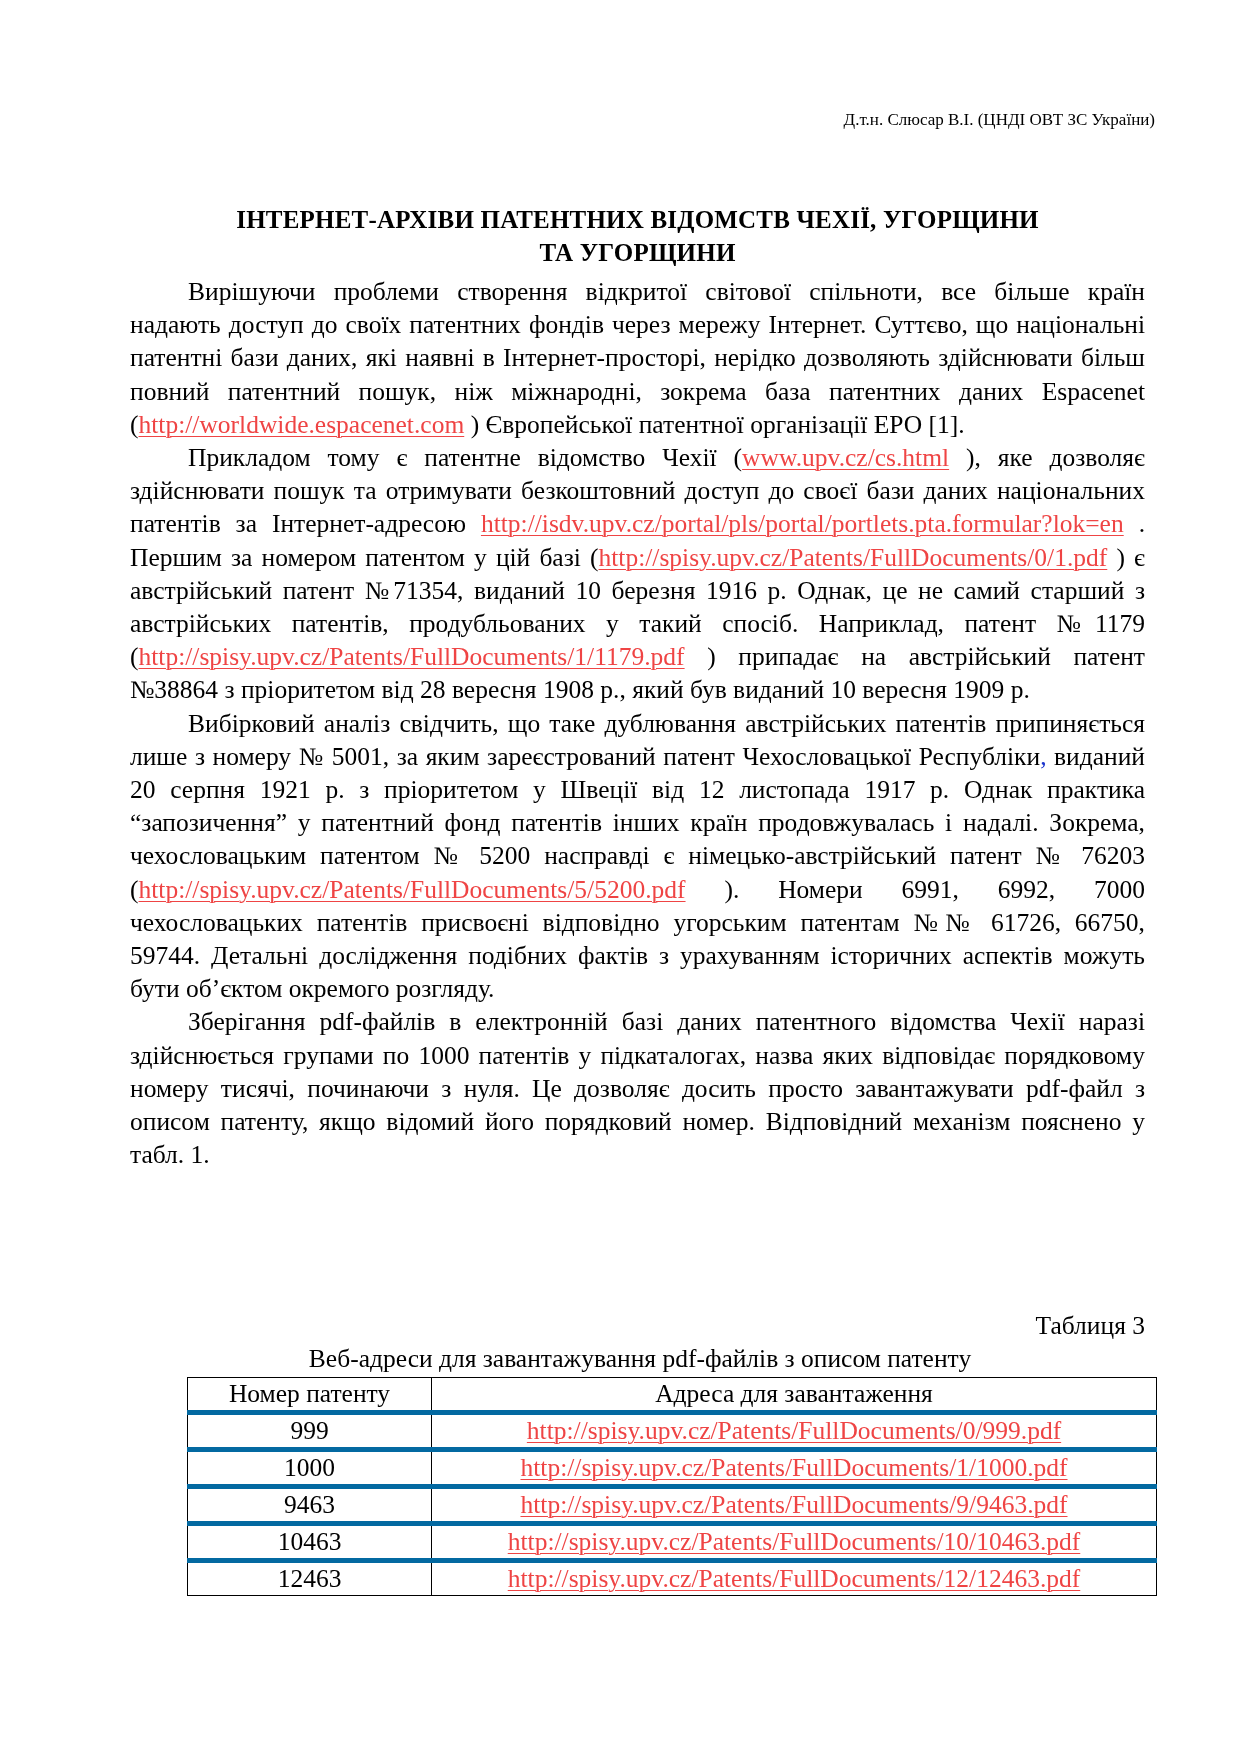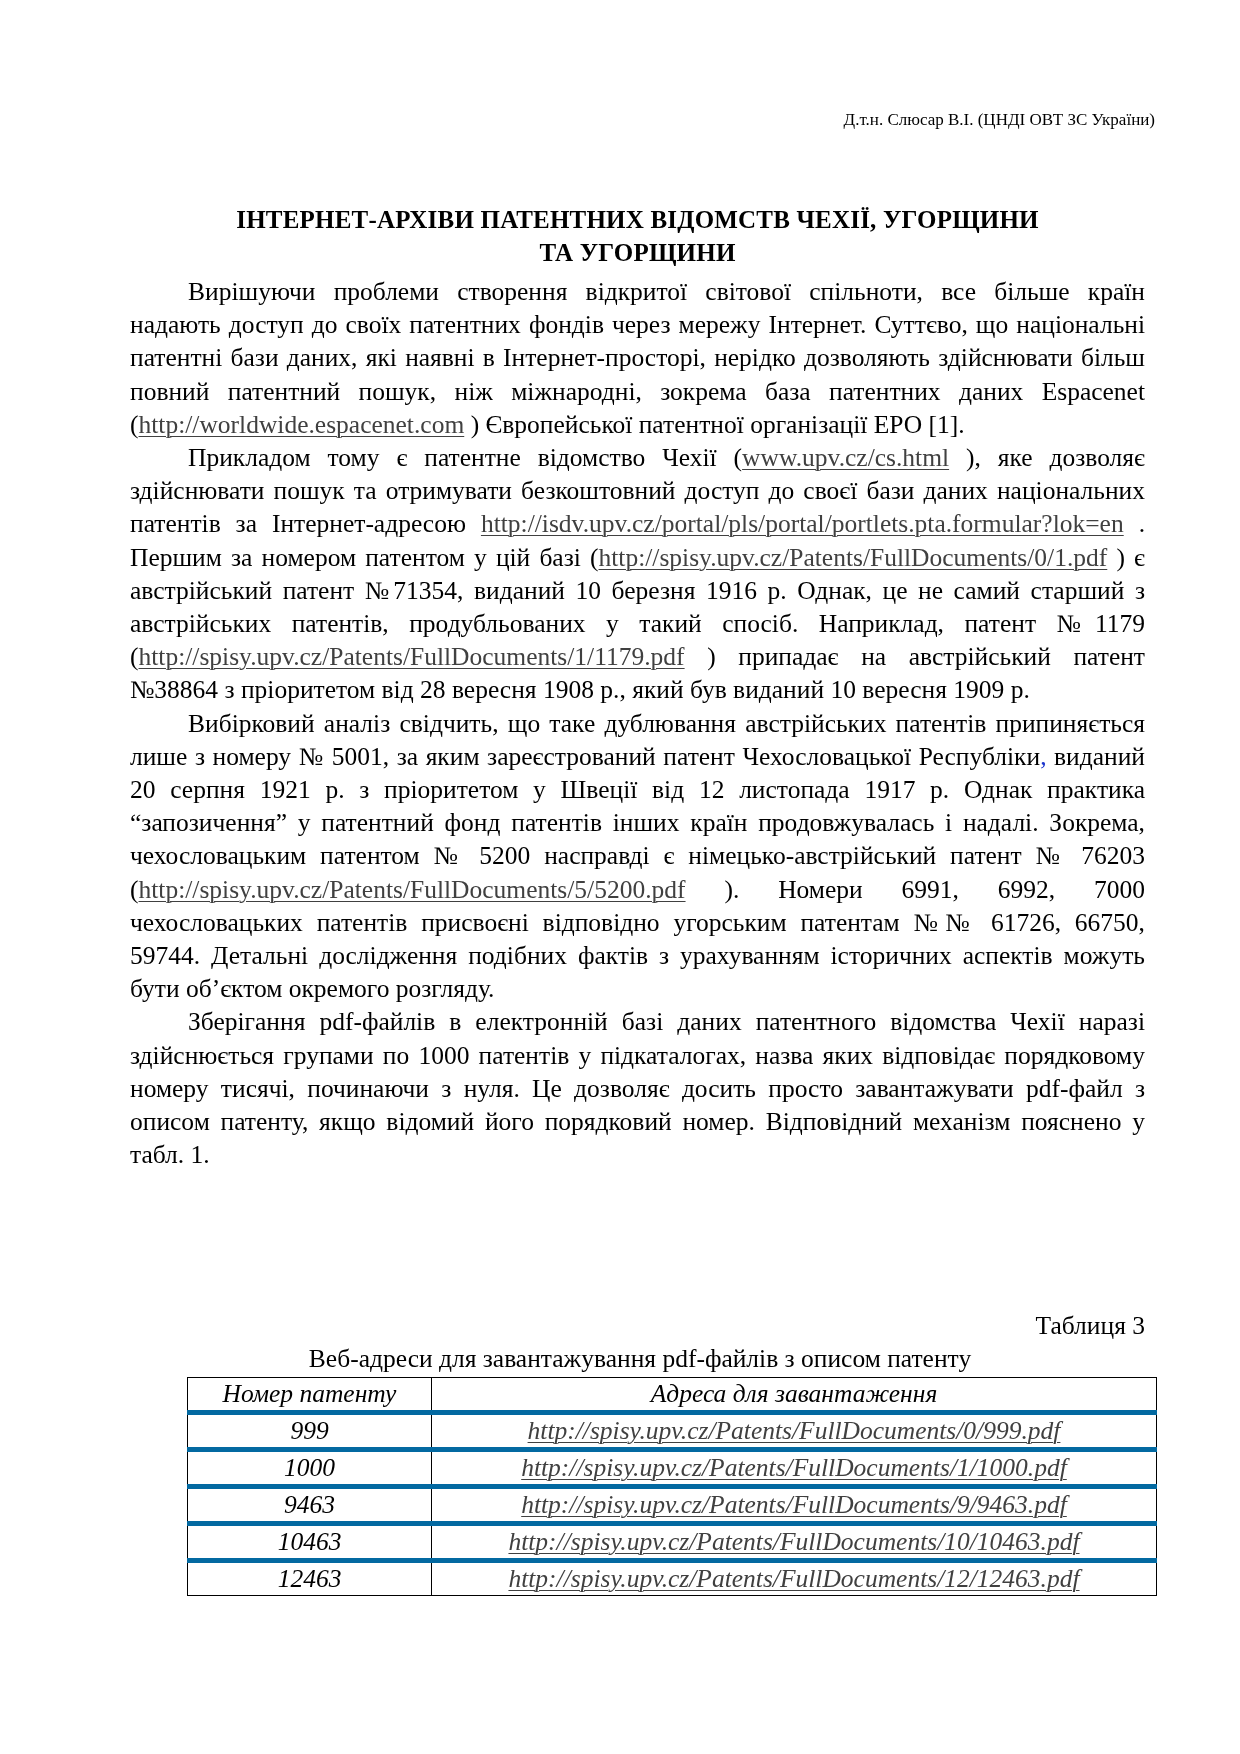--- a/index.html
+++ b/index.html
@@ -49,21 +49,21 @@
       font-size: 25.5px;
       line-height: 33.2px;
       text-align: justify;
     }
     .body-text p {
       margin: 0;
       text-indent: 58px;
       text-align: justify;
     }
     a.link {
-      color: #404040;
+      color: #ef4444;
       text-decoration: underline;
       text-decoration-thickness: 1px;
       text-underline-offset: 3px;
     }
     .blue-comma { color: #1a33cc; }
     .table-label {
       position: absolute;
       top: 1310px;
       right: 95px;
       font-size: 25.5px;
@@ -78,21 +78,20 @@
       font-size: 25.5px;
       line-height: 32px;
     }
     table.urls {
       position: absolute;
       top: 1377px;
       left: 187px;
       width: 970px;
       border-collapse: collapse;
       font-size: 25.5px;
-      font-style: italic;
     }
     table.urls td, table.urls th {
       border: 1.5px solid #000;
       padding: 0;
       height: 32px;
       line-height: 30px;
       text-align: center;
       font-weight: normal;
     }
     table.urls tr + tr td { border-top: 5px solid #0369a1; }

